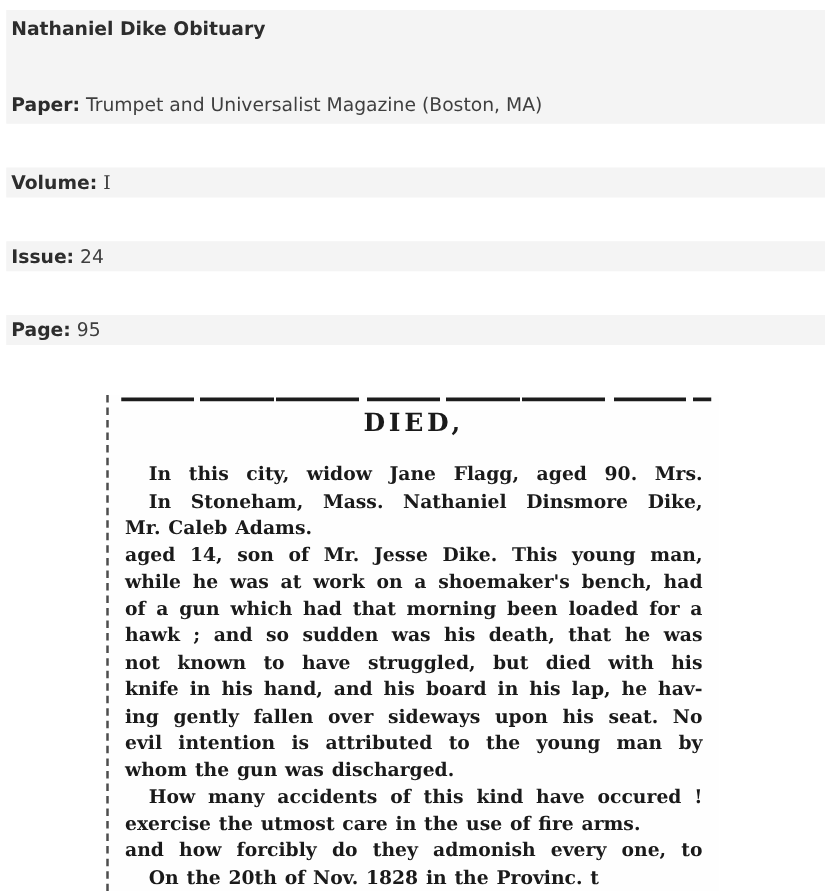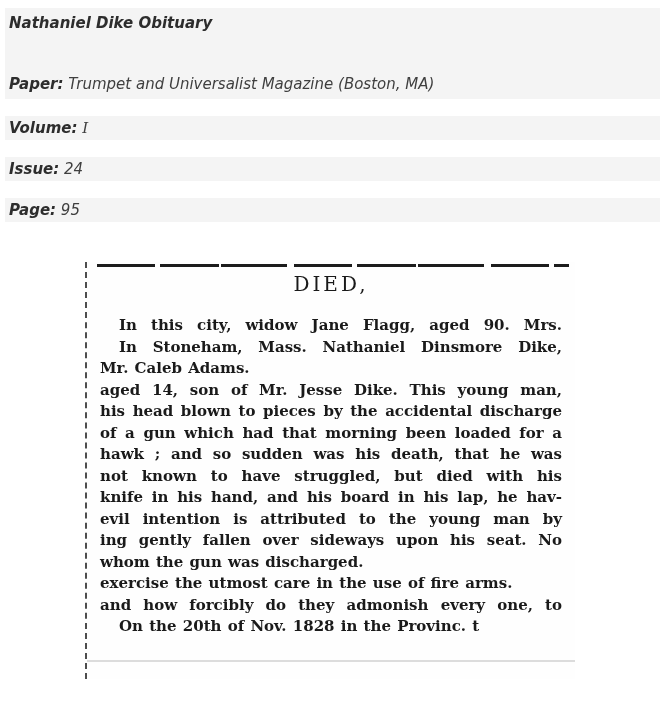--- a/index.html
+++ b/index.html
@@ -10,21 +10,20 @@
   }
   *{margin:0;padding:0;box-sizing:border-box;}
   html,body{width:660px;height:713px;overflow:hidden;background:#ffffff;}
   body{font-family:"DejaVu Sans","Liberation Sans",sans-serif;}
 
   .block{
     background:var(--block-bg);
     margin-left:5px;
     width:655px;
     padding-left:4px;
-    font-style:italic;
   }
 
   .header-block{
     margin-top:8px;
     padding-top:6px;
     padding-bottom:4px;
   }
   .page-title{
     font-size:15px;
     line-height:19px;
@@ -33,21 +32,21 @@
   }
   .title-spacer{height:41px;}
   .meta-line{
     font-size:15px;
     line-height:21px;
     color:var(--value-text);
   }
   .meta-line strong{color:var(--label-text);}
 
   .detail-row{
-    margin-top:17px;
+    margin-top:35px;
     height:24px;
     line-height:24px;
     font-size:15px;
     color:var(--value-text);
   }
   .detail-row strong{color:var(--label-text);}
   .serif-value{font-family:"DejaVu Serif","Liberation Serif",serif;}
 
   .clipping{
     position:relative;
@@ -66,21 +65,21 @@
     background:repeating-linear-gradient(90deg,
       #1c1c1c 0 58px, transparent 58px 63px,
       #1c1c1c 63px 122px, transparent 122px 124px,
       #1c1c1c 124px 190px, transparent 190px 197px);
   }
   .clip-heading{
     margin-top:7px;
     text-align:center;
     font-size:20px;
     line-height:20px;
-    font-weight:normal;
+    font-weight:bold;
     letter-spacing:3px;
   }
   .clip-lines{
     margin-top:21px;
     padding:0 13px;
     font-size:15px;
     font-weight:bold;
     line-height:21.5px;
   }
   .cl{
@@ -130,28 +129,29 @@
   </div>
 
   <figure class="clipping">
     <div class="top-rule"></div>
     <div class="clip-heading">DIED,</div>
     <div class="clip-lines">
       <div class="cl ind">In this city, widow Jane Flagg, aged 90.  Mrs.</div>
       <div class="cl ind">In Stoneham, Mass. Nathaniel Dinsmore Dike,</div>
       <div class="cl short">Mr. Caleb Adams.</div>
       <div class="cl">aged 14, son of Mr. Jesse Dike.  This young man,</div>
-      <div class="cl">his head blown to pieces by the accidental discharge</div>
+      <div class="cl">while he was at work on a shoemaker's bench, had</div>
       <div class="cl">of a gun which had that morning been loaded for a</div>
       <div class="cl">hawk ;  and so sudden was his death, that he was</div>
       <div class="cl">not known to have struggled, but died with his</div>
       <div class="cl">knife in his hand, and his board in his lap, he hav-</div>
+      <div class="cl">ing gently fallen over sideways upon his seat.  No</div>
       <div class="cl">evil intention is attributed to the young man by</div>
-      <div class="cl">ing gently fallen over sideways upon his seat.  No</div>
       <div class="cl short">whom the gun was discharged.</div>
+      <div class="cl ind">How many accidents of this kind have occured !</div>
       <div class="cl short">exercise the utmost care in the use of fire arms.</div>
       <div class="cl">and how forcibly do they admonish every one, to</div>
       <div class="cl short ind">On the 20th of Nov. 1828 in the Provinc. t</div>
     </div>
     <div class="faint-line"></div>
   </figure>
 
 </main>
 
 </body></html>

